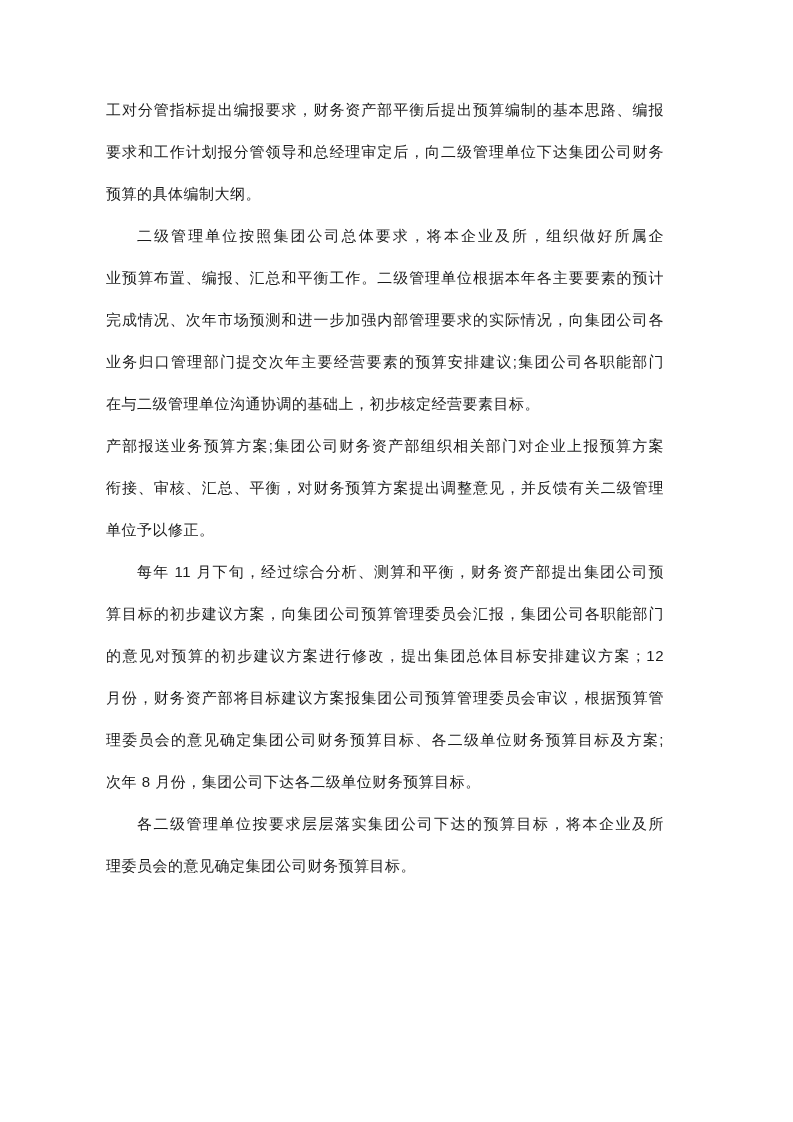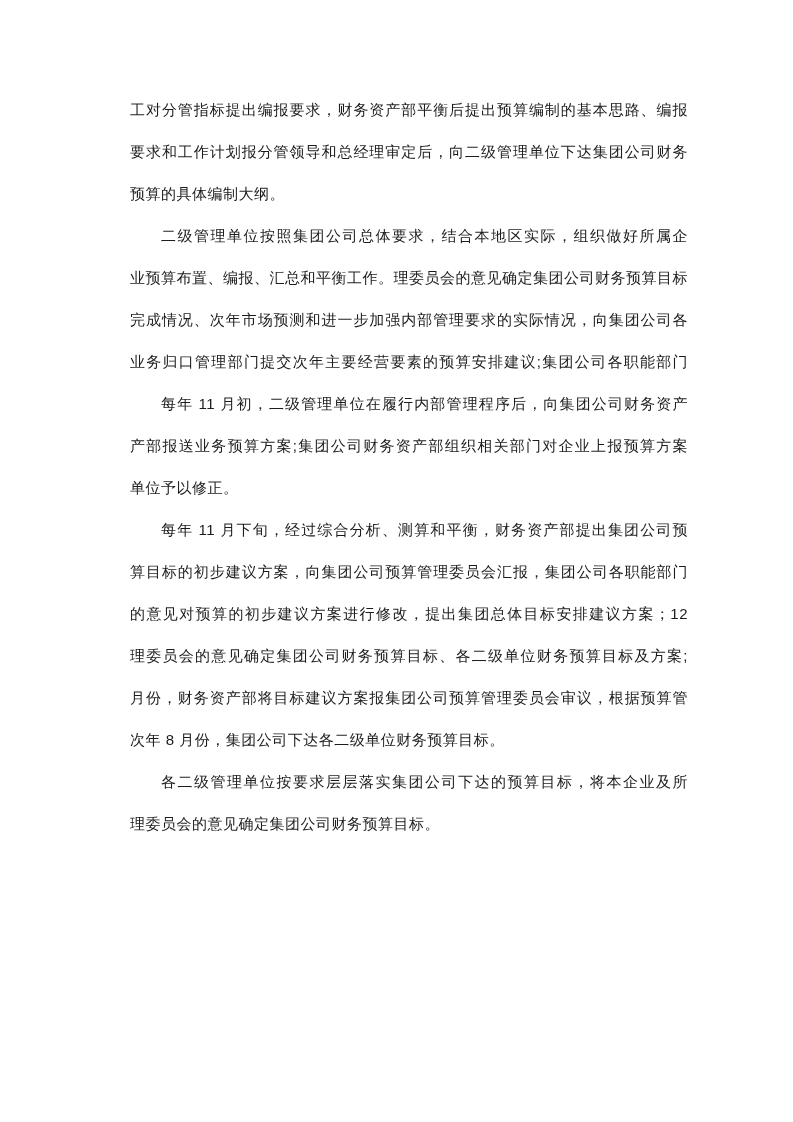--- a/index.html
+++ b/index.html
@@ -10,21 +10,21 @@
     overflow: hidden;
   }
   .page {
     position: relative;
     width: 793px;
     height: 1122px;
     background: #ffffff;
   }
   .doc-body {
     position: absolute;
-    left: 130px;
+    left: 106px;
     top: 89px;
     width: 558px;
     font-family: "Liberation Sans", sans-serif;
     font-size: 15px;
     line-height: 42px;
     color: #1c1c1c;
     letter-spacing: 0.5px;
   }
   .paragraph {
     margin: 0;
@@ -49,36 +49,37 @@
 <body style="background: rgb(255, 255, 255);">
 
 <div class="page">
   <div class="doc-body" style="color: rgb(28, 28, 28);">
       <div class="paragraph">
         <div class="line">工对分管指标提出编报要求，财务资产部平衡后提出预算编制的基本思路、编报</div>
         <div class="line">要求和工作计划报分管领导和总经理审定后，向二级管理单位下达集团公司财务</div>
         <div class="line para-end">预算的具体编制大纲。</div>
       </div>
       <div class="paragraph">
-        <div class="line indent">二级管理单位按照集团公司总体要求，结合本地区实际，组织做好所属企</div>
-        <div class="line">业预算布置、编报、汇总和平衡工作。理委员会的意见确定集团公司财务预算目标</div>
+        <div class="line indent">二级管理单位按照集团公司总体要求，将本企业及所，组织做好所属企</div>
+        <div class="line">业预算布置、编报、汇总和平衡工作。二级管理单位根据本年各主要要素的预计</div>
         <div class="line">完成情况、次年市场预测和进一步加强内部管理要求的实际情况，向集团公司各</div>
         <div class="line">业务归口管理部门提交次年主要经营要素的预算安排建议;集团公司各职能部门</div>
+        <div class="line para-end">在与二级管理单位沟通协调的基础上，初步核定经营要素目标。</div>
       </div>
       <div class="paragraph">
-        <div class="line indent">每年 11 月初，二级管理单位在履行内部管理程序后，向集团公司财务资产</div>
         <div class="line">产部报送业务预算方案;集团公司财务资产部组织相关部门对企业上报预算方案</div>
+        <div class="line">衔接、审核、汇总、平衡，对财务预算方案提出调整意见，并反馈有关二级管理</div>
         <div class="line para-end">单位予以修正。</div>
       </div>
       <div class="paragraph">
         <div class="line indent">每年 11 月下旬，经过综合分析、测算和平衡，财务资产部提出集团公司预</div>
         <div class="line">算目标的初步建议方案，向集团公司预算管理委员会汇报，集团公司各职能部门</div>
         <div class="line">的意见对预算的初步建议方案进行修改，提出集团总体目标安排建议方案；12</div>
+        <div class="line">月份，财务资产部将目标建议方案报集团公司预算管理委员会审议，根据预算管</div>
         <div class="line">理委员会的意见确定集团公司财务预算目标、各二级单位财务预算目标及方案;</div>
-        <div class="line">月份，财务资产部将目标建议方案报集团公司预算管理委员会审议，根据预算管</div>
         <div class="line para-end">次年 8 月份，集团公司下达各二级单位财务预算目标。</div>
       </div>
       <div class="paragraph">
         <div class="line indent">各二级管理单位按要求层层落实集团公司下达的预算目标，将本企业及所</div>
         <div class="line para-end">理委员会的意见确定集团公司财务预算目标。</div>
       </div>
     </div>
 </div>
 
 </body></html>

